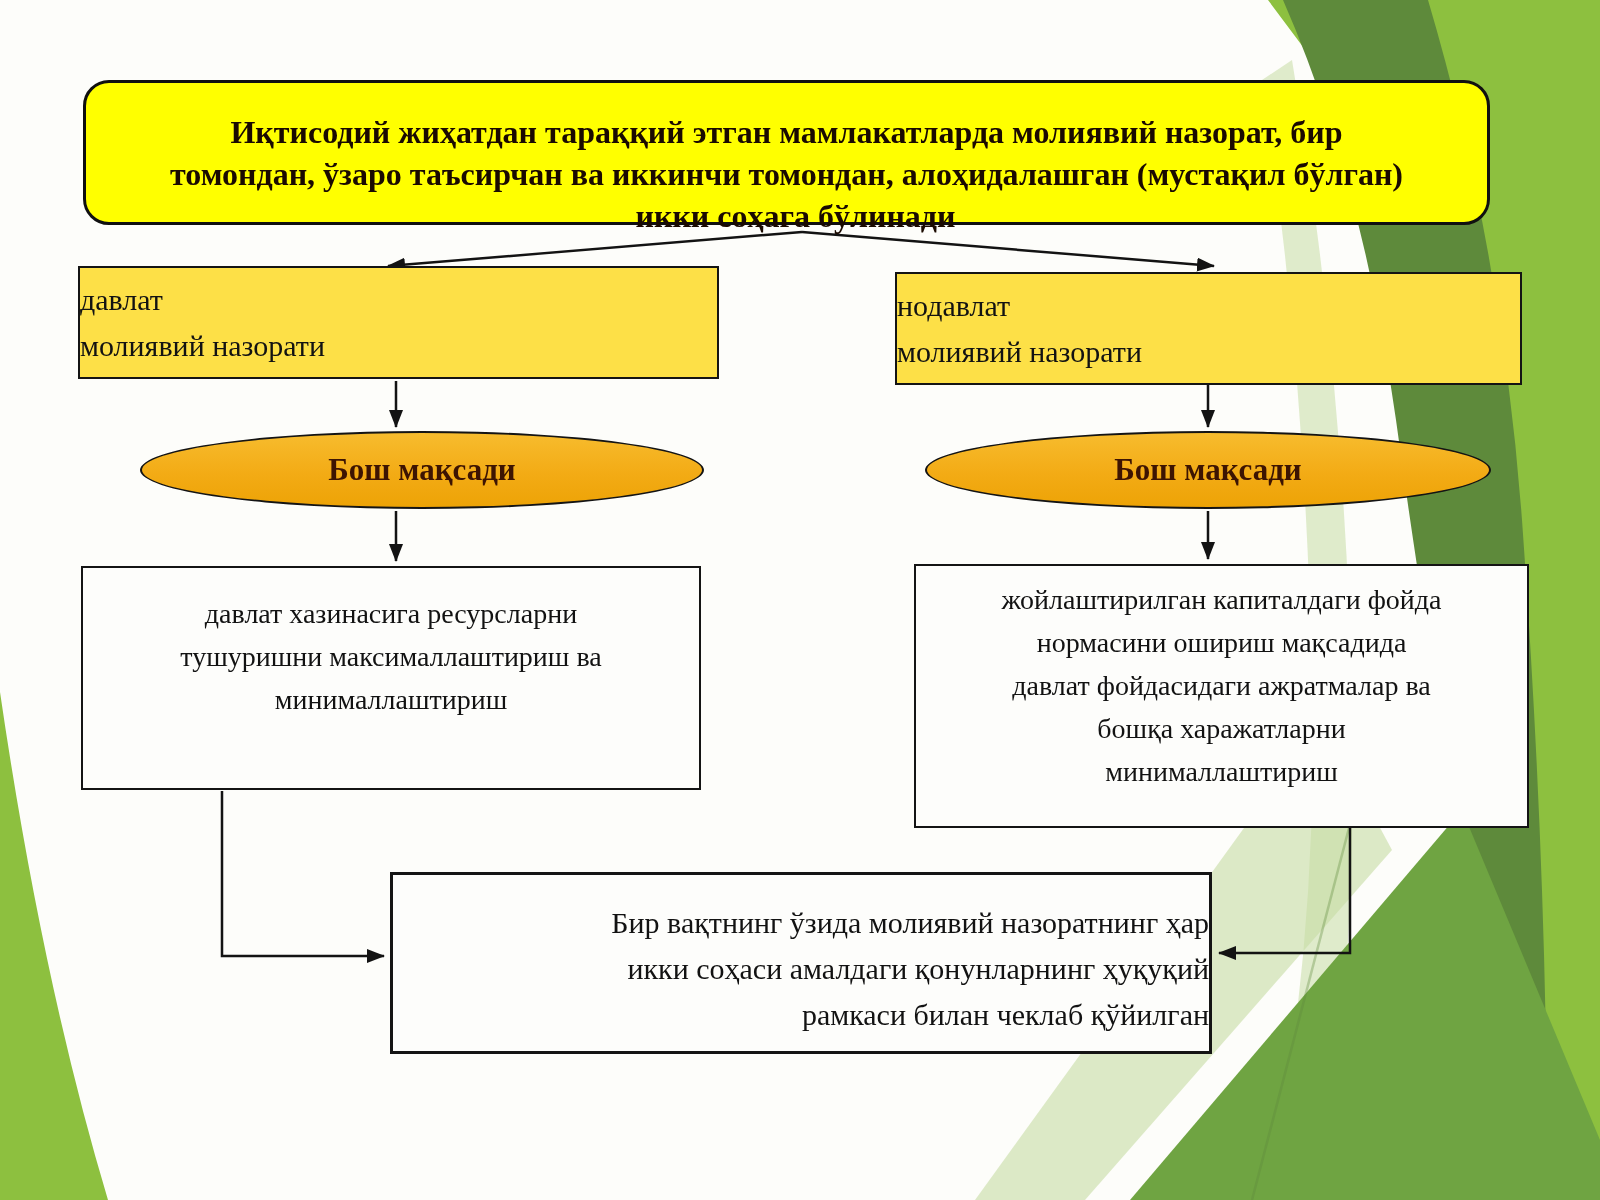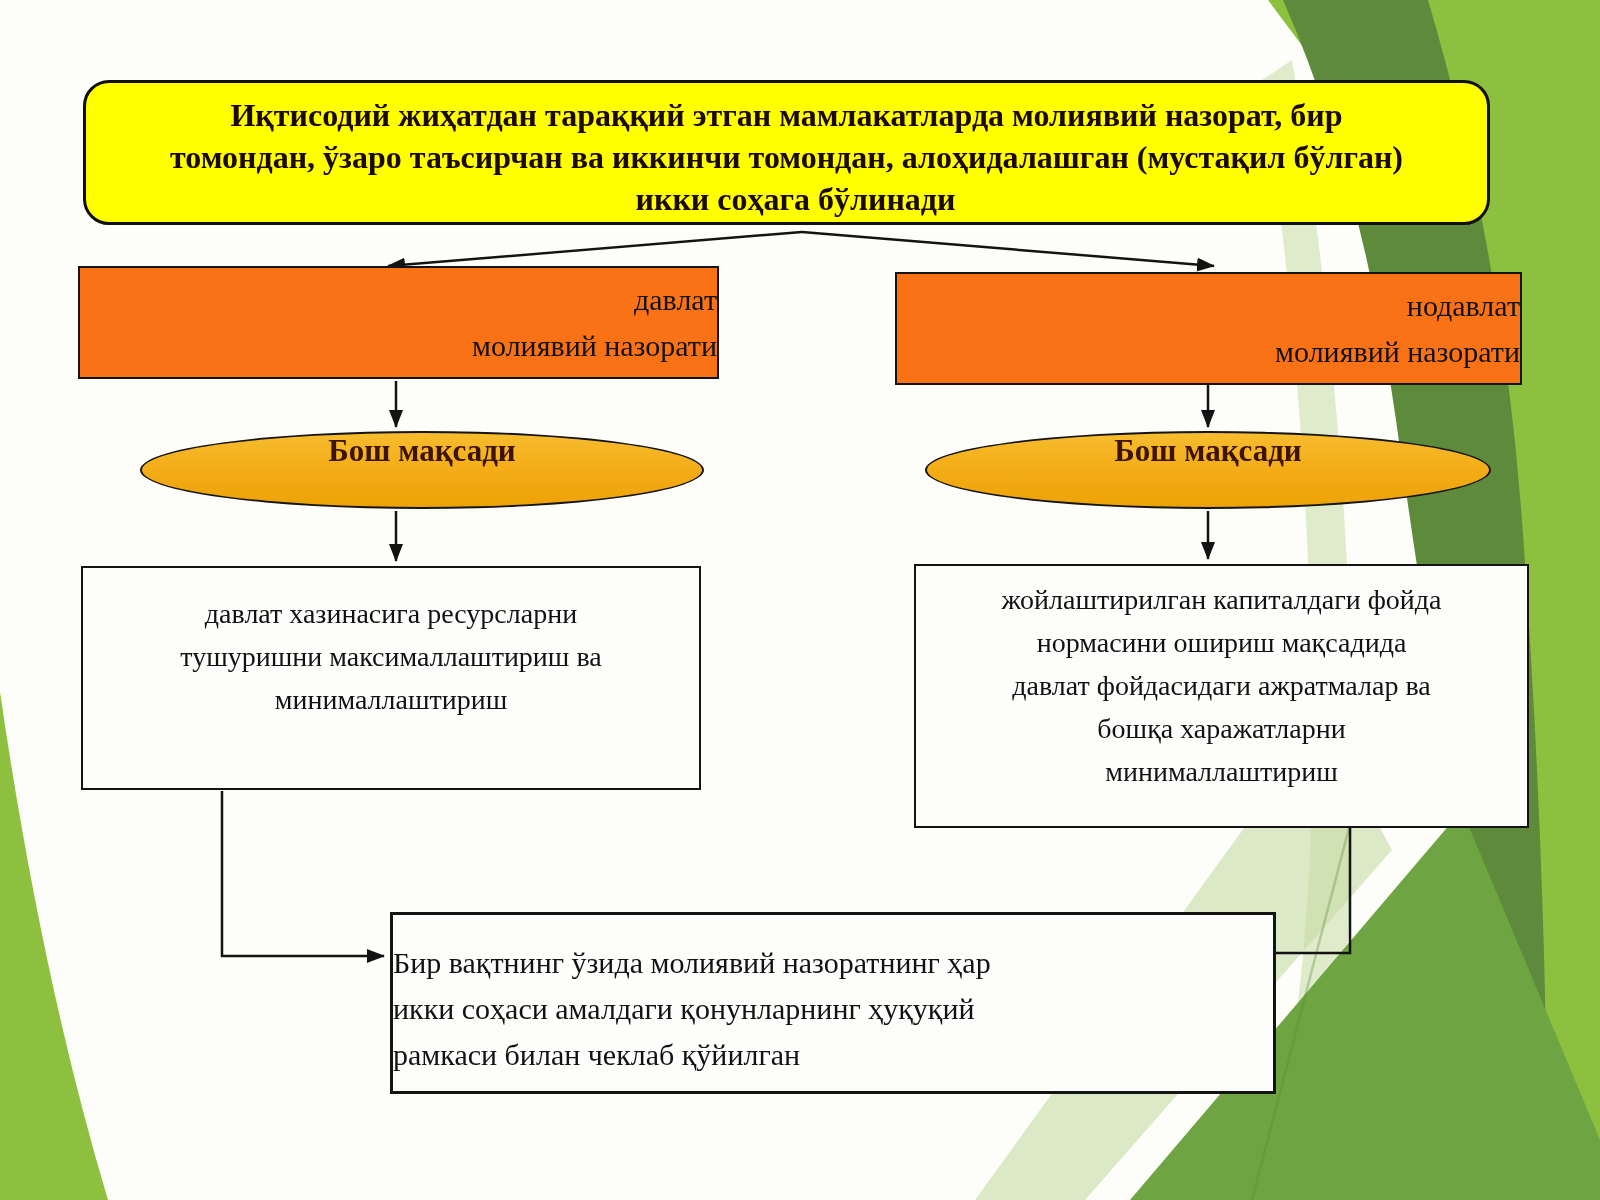--- a/index.html
+++ b/index.html
@@ -13,52 +13,52 @@
   .bg{z-index:0;}
   .connectors{z-index:2;}
   .shape{position:absolute;box-sizing:border-box;z-index:3;color:var(--ink);}
 
   .title-box{
     left:83px;top:80px;width:1407px;height:145px;
     background:var(--title-bg);
     border:3px solid #101010;border-radius:26px;
     font-weight:bold;font-size:32px;line-height:42px;
     color:var(--title-ink);
-    padding-top:11px;
+    padding-top:28px;
   }
   .title-box .t-line{text-align:center;}
   .title-box .t-line.last{text-align:center;padding-left:18px;}
 
   .node-box{
-    background:#f97316;border:2px solid #141414;
-    text-align:right;font-size:30px;line-height:46px;padding-top:9px;
+    background:#fde047;border:2px solid #141414;
+    text-align:left;font-size:30px;line-height:46px;padding-top:9px;
   }
   .node-box.left{left:78px;top:266px;width:641px;height:113px;}
   .node-box.right{left:895px;top:272px;width:627px;height:113px;}
 
   .goal-ellipse{
     border:2px solid #141414;border-radius:50%;
     background:linear-gradient(180deg, #f7bc2e 0%, var(--ellipse-bg) 55%, #eda306 100%);
-    display:flex;justify-content:center;
+    display:flex;align-items:center;justify-content:center;
     font-weight:bold;font-size:31px;color:var(--ellipse-ink);
   }
   .goal-ellipse.left{left:140px;top:431px;width:564px;height:78px;}
   .goal-ellipse.right{left:925px;top:431px;width:566px;height:78px;}
 
   .content-box{
     background:#fdfdfb;border:2px solid #141414;
     text-align:center;font-size:28px;line-height:43px;
   }
   .content-box.left{left:81px;top:566px;width:620px;height:224px;padding-top:24px;}
   .content-box.right{left:905px;top:564px;width:615px;height:264px;padding-top:12px;margin-left:9px;}
 
   .bottom-box{
-    left:390px;top:872px;width:886px;height:182px;
+    left:390px;top:872px;width:822px;height:182px;
     background:#fdfdfb;border:3px solid #141414;
-    text-align:left;font-size:30px;line-height:46px;padding-top:25px;margin-top:40px;
+    text-align:right;font-size:30px;line-height:46px;padding-top:25px;
   }
 </style>
 </head>
 <body>
 
 <div class="slide">
 
   <svg class="layer bg" viewBox="0 0 1600 1200">
     <polygon points="1268,0 1600,0 1600,1200 1520,1200 1506,800 1462,420 1395,170" style="fill:var(--green-bright)"></polygon>
     <path d="M1292,60 Q1345,380 1352,700 Q1356,950 1330,1120 L1282,1120 Q1318,900 1312,680 Q1305,360 1262,80 Z" style="fill:var(--green-pale);opacity:0.55"></path>

